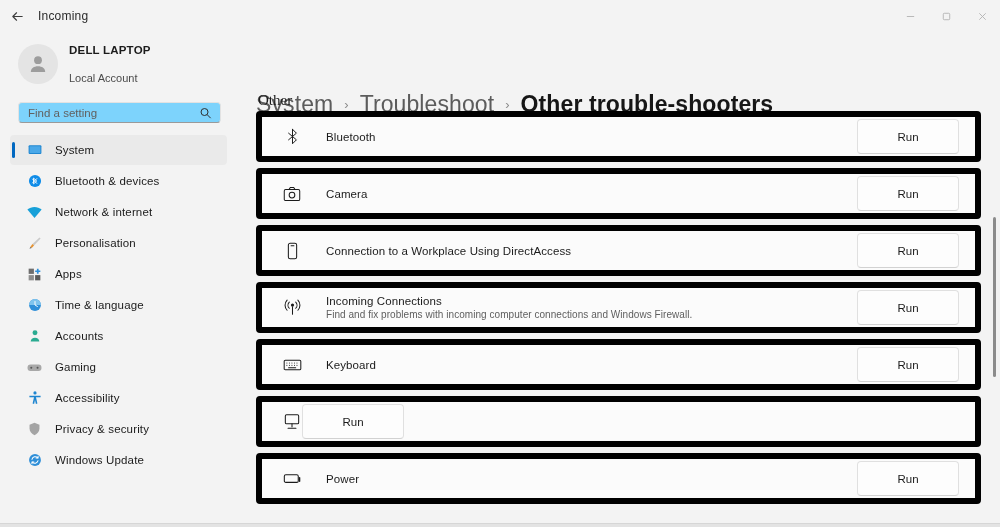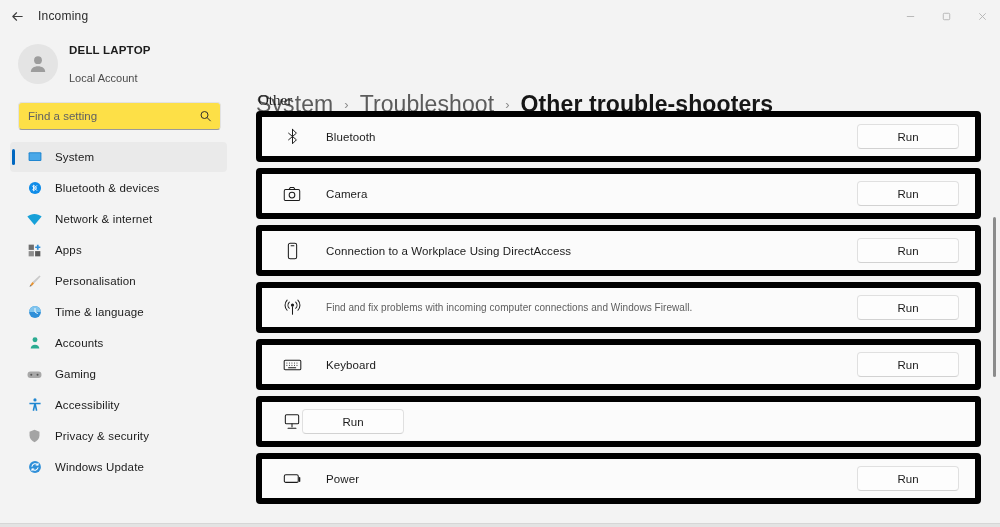--- a/index.html
+++ b/index.html
@@ -60,23 +60,23 @@
     display: flex; align-items: center; justify-content: center;
     flex: 0 0 40px;
   }
   .avatar svg { display: block; }
   .acct-text { display: flex; flex-direction: column; gap: 16px; }
   .acct-name { font-size: 11.5px; font-weight: bold; color: #1b1b1b; letter-spacing: .2px; }
   .acct-sub { font-size: 11px; color: #4a4a4a; }
 
   .searchbox {
     position: relative;
-    height: 28px;
+    height: 21px;
     margin: 4px 6px 12px 10px;
-    background: #fde047;
+    background: #7dd3fc;
     border: 1px solid #e2e2e2;
     border-bottom: 1px solid #9a9a9a;
     border-radius: 4px;
     display: flex; align-items: flex-start;
   }
   .searchbox input {
     border: 0; outline: 0; background: transparent;
     font-family: "Liberation Sans", sans-serif;
     font-size: 11.5px; color: #5d5d5d;
     padding: 0 26px 0 9px; width: 100%; height: 100%;
@@ -142,21 +142,21 @@
     width: 20px; flex: 0 0 20px;
     display: flex; align-items: center; justify-content: center;
     color: #1b1b1b;
   }
   .card-icon svg { display: block; }
   .card-text { margin-left: 24px; display: flex; flex-direction: column; justify-content: center; gap: 2px; flex: 1 1 auto; }
   .card-title { font-size: 11.5px; color: #1b1b1b; letter-spacing: .1px; }
   .card-sub { font-size: 10px; color: #5e5e5e; letter-spacing: .05px; }
   .run-btn {
     flex: 0 0 auto;
-    width: 102px; height: 25px;
+    width: 102px; height: 35px;
     background: #fdfdfd;
     border: 1px solid #e0e0e0;
     border-bottom-color: #d2d2d2;
     border-radius: 4px;
     font-family: "Liberation Sans", sans-serif;
     font-size: 11.5px; color: #1b1b1b;
     display: flex; align-items: center; justify-content: center;
   }
 
   
@@ -272,39 +272,39 @@
           <span class="nav-icon">
             <svg width="17" height="17" viewBox="0 0 20 20">
               <path d="M1.6 6.6C4 4.5 6.9 3.4 10 3.4s6 1.1 8.4 3.2L10 16.4 1.6 6.6z" fill="#17a0d8"></path>
             </svg>
           </span>
           <span class="nav-label">Network &amp; internet</span>
         </div>
 
         <div class="nav-item">
           <span class="nav-icon">
+            <svg width="16" height="16" viewBox="0 0 20 20">
+              <path d="M15.6 3.1l1.4 1.4-8.2 8.6-2-1.8z" fill="#c9c9c9"></path>
+              <path d="M6.8 11.3l2 1.8-2.9 3-1.6-1.4z" fill="#e8922e"></path>
+              <path d="M4.3 14.7l1.6 1.4-2.8 1.2z" fill="#6e6e6e"></path>
+            </svg>
+          </span>
+          <span class="nav-label">Personalisation</span>
+        </div>
+
+        <div class="nav-item">
+          <span class="nav-icon">
             <svg width="15" height="15" viewBox="0 0 20 20">
               <rect x="2.2" y="2.2" width="7" height="7" fill="#6e6e6e"></rect>
               <rect x="2.2" y="10.8" width="7" height="7" fill="#8e8e8e"></rect>
               <rect x="10.8" y="10.8" width="7" height="7" fill="#5b5b5b"></rect>
               <path d="M13.2 2.2h2.3v2.3h2.3v2.3h-2.3v2.3h-2.3V6.8h-2.3V4.5h2.3z" fill="#2f8fd8"></path>
             </svg>
           </span>
           <span class="nav-label">Apps</span>
-        </div>
-
-        <div class="nav-item">
-          <span class="nav-icon">
-            <svg width="16" height="16" viewBox="0 0 20 20">
-              <path d="M15.6 3.1l1.4 1.4-8.2 8.6-2-1.8z" fill="#c9c9c9"></path>
-              <path d="M6.8 11.3l2 1.8-2.9 3-1.6-1.4z" fill="#e8922e"></path>
-              <path d="M4.3 14.7l1.6 1.4-2.8 1.2z" fill="#6e6e6e"></path>
-            </svg>
-          </span>
-          <span class="nav-label">Personalisation</span>
         </div>
 
         <div class="nav-item">
           <span class="nav-icon">
             <svg width="16" height="16" viewBox="0 0 20 20">
               <circle cx="10" cy="10" r="7.4" fill="#2f8fd8"></circle>
               <path d="M10 2.6a7.4 7.4 0 00-7.4 7.4h14.8A7.4 7.4 0 0010 2.6z" fill="#7fc4ee"></path>
               <path d="M10 5.6V10l3 1.8" stroke="#fff" stroke-width="1.2" fill="none" stroke-linecap="round"></path>
             </svg>
           </span>
@@ -422,20 +422,21 @@
         <div class="card">
           <span class="card-icon">
             <svg width="19" height="17" viewBox="0 0 20 18" fill="none" stroke="currentColor" stroke-width="1.1" stroke-linecap="round">
               <circle cx="10" cy="6.4" r="1.7" fill="currentColor" stroke="none"></circle>
               <path d="M6.6 3.2a4.7 4.7 0 000 6.6M13.4 3.2a4.7 4.7 0 010 6.6"></path>
               <path d="M4.3 1.1a7.8 7.8 0 000 10.8M15.7 1.1a7.8 7.8 0 010 10.8"></path>
               <path d="M10 8.2v8"></path>
             </svg>
           </span>
           <div class="card-text">
+            <div class="card-title">Incoming Connections</div>
             <div class="card-sub">Find and fix problems with incoming computer connections and Windows Firewall.</div>
           </div>
           <button class="run-btn">Run</button>
         </div>
 
         <div class="card">
           <span class="card-icon">
             <svg width="19" height="14" viewBox="0 0 20 15" fill="none" stroke="currentColor" stroke-width="1.1">
               <rect x="1.1" y="2.4" width="17.8" height="10.2" rx="1.2"></rect>
               <g stroke-width="1.1" stroke-linecap="round">

